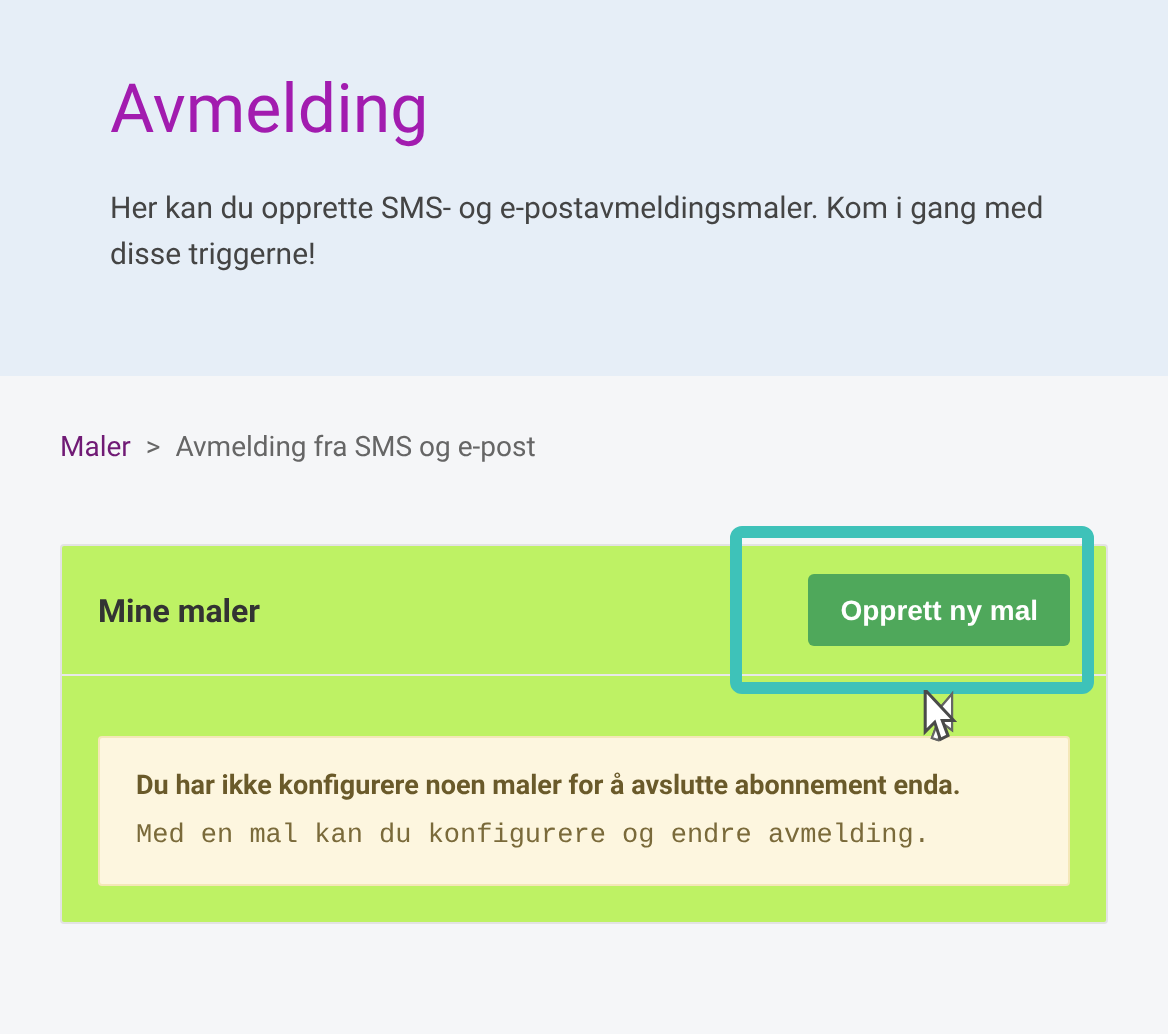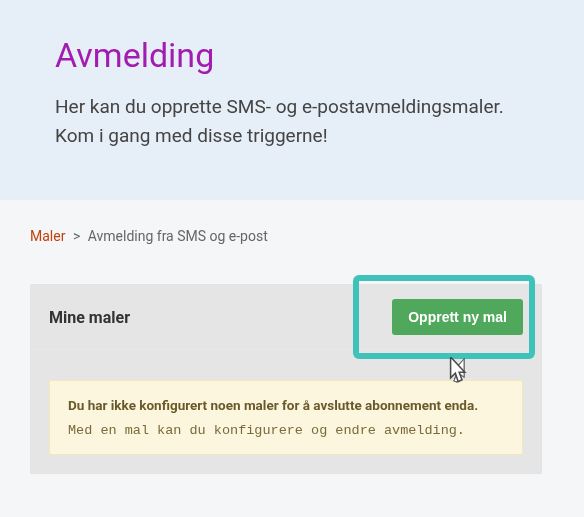--- a/index.html
+++ b/index.html
@@ -14,37 +14,37 @@
       background: #e6eef7;
       padding: 35px 55px 50px 55px;
     }
     .page-title {
       font-size: 34px;
       font-weight: 400;
       color: #a21caf;
       margin-bottom: 18px;
     }
     .page-subtitle {
-      font-size: 19px;
+      font-size: 15px;
       color: #444;
       line-height: 1.5;
     }
     .breadcrumb {
       padding: 28px 30px 0 30px;
       font-size: 14px;
       color: #666;
     }
     .breadcrumb a {
-      color: #c2410c;
+      color: #701a75;
       text-decoration: none;
     }
     .breadcrumb-sep { margin: 0 4px; }
     .panel {
-      margin: 40px 42px 0 30px;
-      background: #e5e5e5;
+      margin: 40px 30px 0 30px;
+      background: #bef264;
       border: 1px solid #e3e3e3;
       border-radius: 2px;
     }
     .panel-header {
       display: flex;
       align-items: center;
       justify-content: space-between;
       padding: 14px 18px;
       border-bottom: 1px solid #e8e8e8;
       position: relative;
@@ -132,16 +132,16 @@
             <path d="M10 0 L10 20 L14 16 L17 24 L20 23 L17 15 L22 15 Z" fill="#fff" stroke="#555" stroke-width="1.5" transform="scale(-1,1) translate(-22,0)" style="display:none"></path>
           </g>
           <path d="M8 0 L8 22 L13 17 L16 26 L20 24 L17 16 L23 16 Z" fill="#ffffff" stroke="#4a4a4a" stroke-width="1.6" transform="translate(-2,0) scale(0.95)"></path>
         </svg>
       </span>
     </div>
     <div class="highlight-box"></div>
   </div>
 
   <div class="alert">
-    <div class="alert-title">Du har ikke konfigurert noen maler for å avslutte abonnement enda.</div>
+    <div class="alert-title">Du har ikke konfigurere noen maler for å avslutte abonnement enda.</div>
     <div class="alert-text">Med en mal kan du konfigurere og endre avmelding.</div>
   </div>
 </div>
 
 </body></html>

